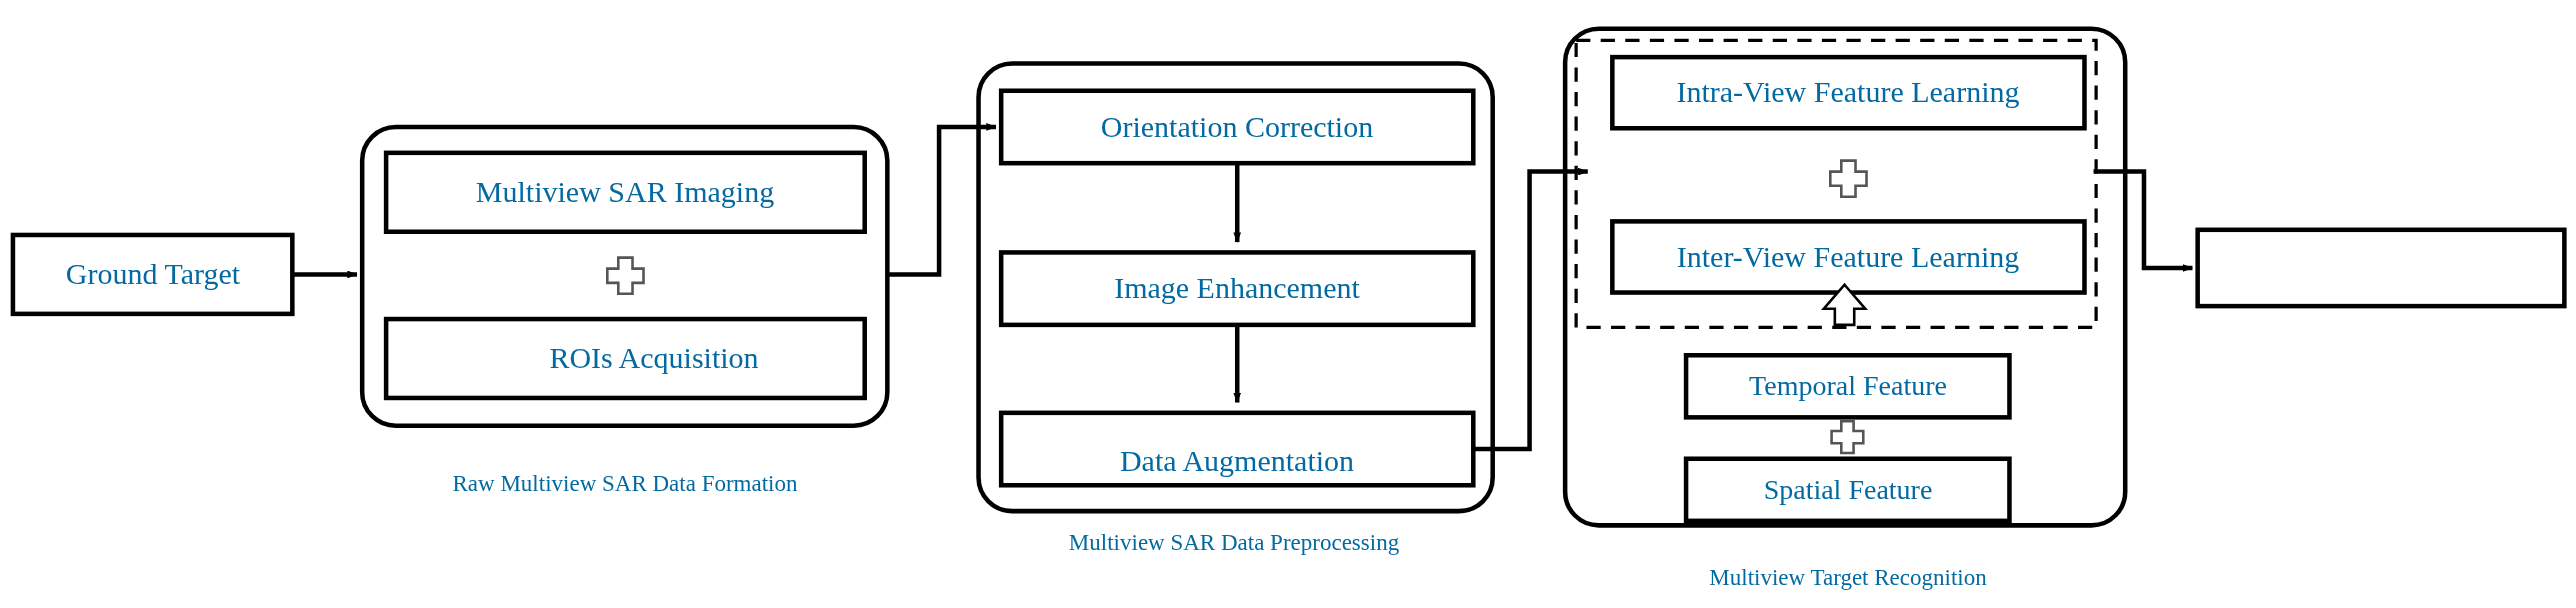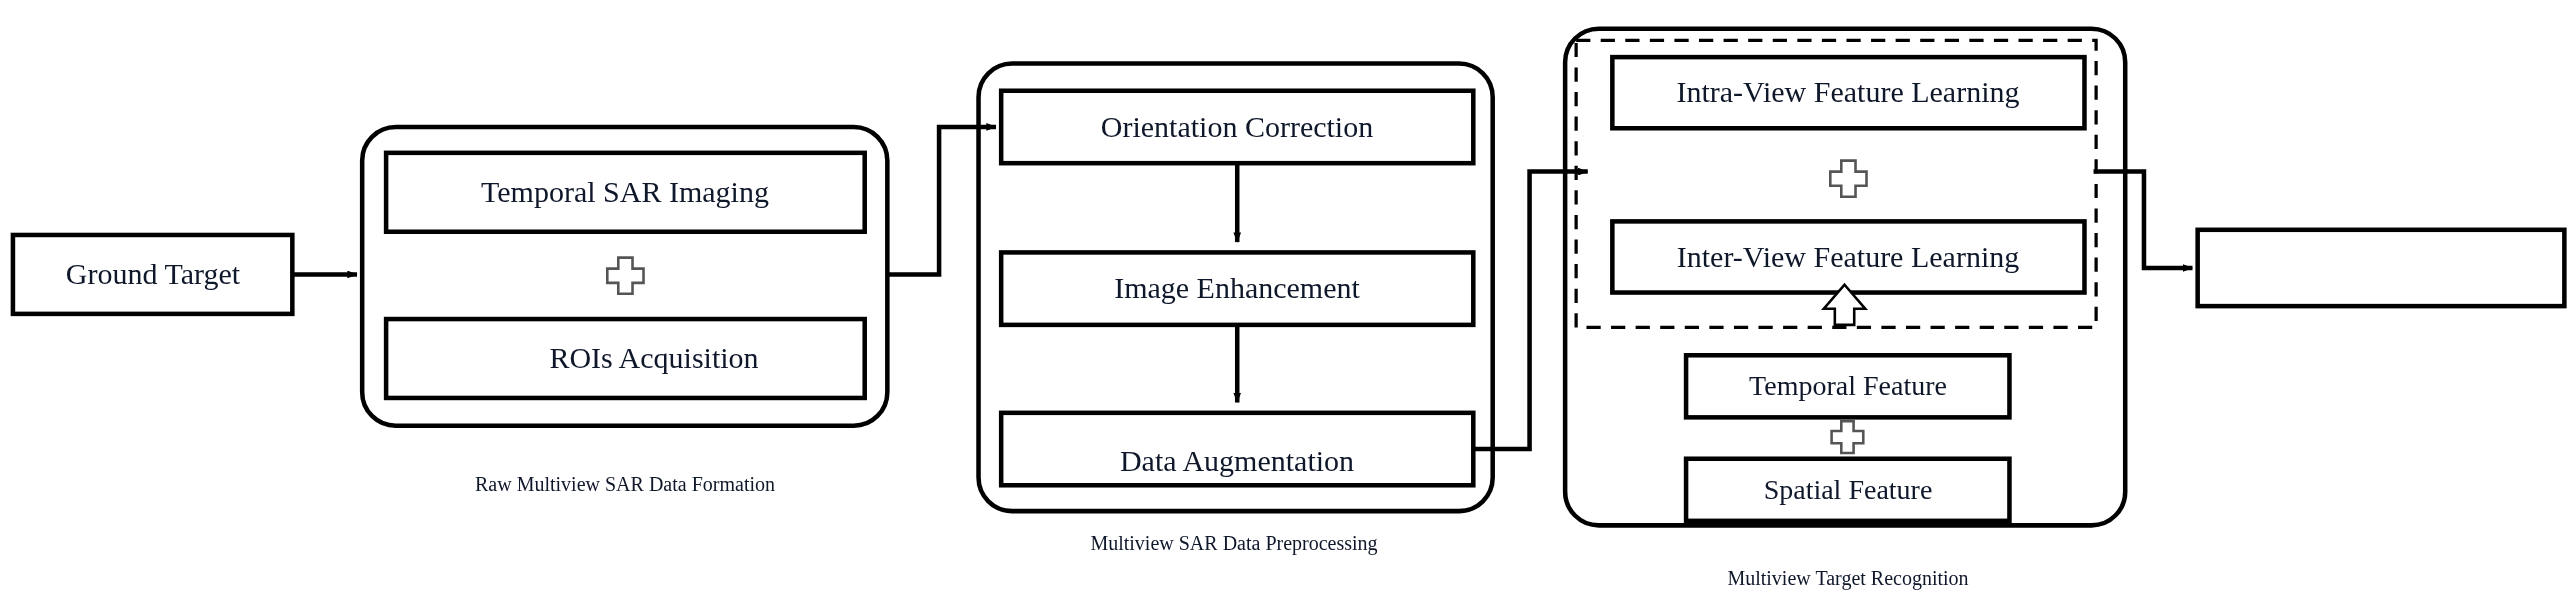--- a/index.html
+++ b/index.html
@@ -1,24 +1,24 @@
 <!DOCTYPE html>
 <html style="font-size:10.3px"><head>
 <meta charset="utf-8">
 <style>
   html,body{margin:0;padding:0;background:#ffffff;}
   #stage{position:relative;width:2576px;height:609px;background:#ffffff;
          font-family:"Liberation Serif","DejaVu Serif",serif;overflow:hidden;}
   svg.layer{position:absolute;left:0;top:0;width:2576px;height:609px;}
-  .lbl{position:absolute;white-space:nowrap;color:#0f172a;
+  .lbl{position:absolute;white-space:nowrap;color:#0369a1;
        font-family:"Liberation Serif","DejaVu Serif",serif;
        transform:translate(-50%,-50%);text-align:center;}
   .boxtxt{font-size:30px;}
   .smtxt{font-size:28px;}
-  .cap{font-size:20px;}
+  .cap{font-size:23px;}
 </style>
 </head>
 <body>
 
 <div id="stage">
 
   <svg class="layer" viewBox="0 0 3983 941">
     <defs>
       <marker id="arrowSolid" markerWidth="16" markerHeight="12" refX="15" refY="6" orient="auto" markerUnits="userSpaceOnUse">
         <path d="M0,0 L16,6 L0,12 z" fill="#000"></path>
@@ -59,21 +59,21 @@
 
     <polyline points="1372,424 1452,424 1452,196 1540,196" fill="none" stroke="#000" stroke-width="7" marker-end="url(#arrowSolid)"></polyline>
 
     <polyline points="2278,694 2365,694 2365,265 2455,265" fill="none" stroke="#000" stroke-width="7" marker-end="url(#arrowSolid)"></polyline>
 
     <polyline points="3237,265 3315,265 3315,414 3390,414" fill="none" stroke="#000" stroke-width="7" marker-end="url(#arrowSolid)"></polyline>
   </svg>
 
   <div class="lbl boxtxt" style="left:153px;top:274px;">Ground Target</div>
 
-  <div class="lbl boxtxt" style="left:625px;top:192px;">Temporal SAR Imaging</div>
+  <div class="lbl boxtxt" style="left:625px;top:192px;">Multiview SAR Imaging</div>
 
   <div class="lbl boxtxt" style="left:654px;top:358px;">ROIs Acquisition</div>
 
   <div class="lbl boxtxt" style="left:1237px;top:288px;">Image Enhancement</div>
 
   <div class="lbl boxtxt" style="left:1237px;top:127px;">Orientation Correction</div>
 
   <div class="lbl boxtxt" style="left:1237px;top:449px;margin-top:12px;">Data Augmentation</div>
 
   <div class="lbl boxtxt" style="left:1848px;top:92px;">Intra-View Feature Learning</div>

